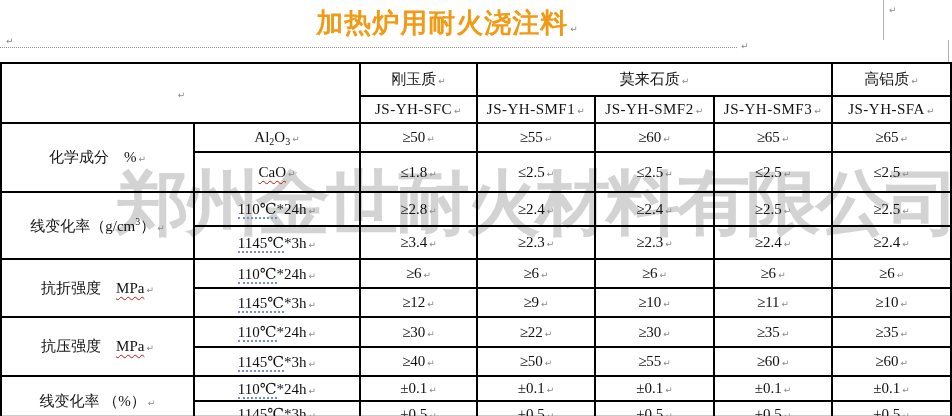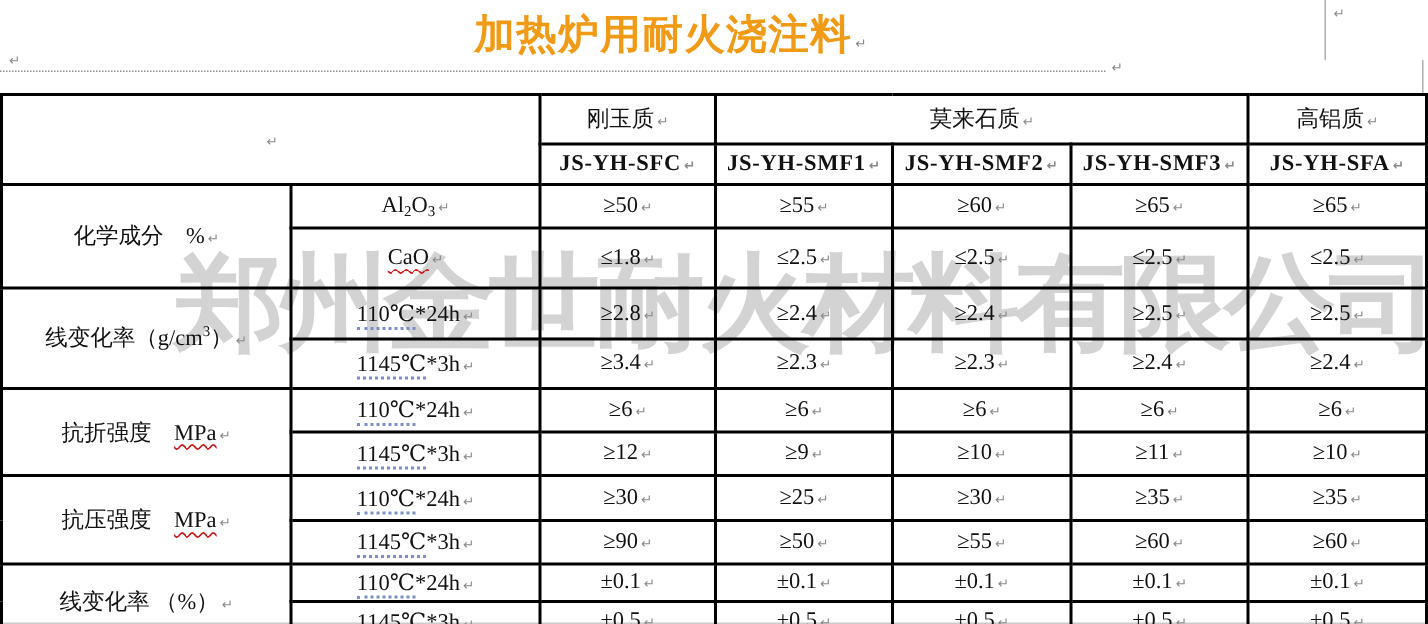--- a/index.html
+++ b/index.html
@@ -47,21 +47,21 @@
     position:absolute;top:62px;left:0;width:950px;z-index:2;
     border-collapse:collapse;table-layout:fixed;background:transparent;
   }
   table.spec td{
     border:2px solid #000000;
     text-align:center;vertical-align:middle;
     font-size:15px;padding:0 2px;overflow:hidden;
   }
   td.corner{text-align:left;vertical-align:top;padding:2px 5px;}
   td.ghead{font-weight:normal;font-size:16px;}
-  td.pcode{font-weight:bold;font-size:15px;letter-spacing:.5px;}
+  td.pcode{font-weight:normal;font-size:15px;letter-spacing:.5px;}
   td.glabel{font-size:15px;}
   .st-sub{font-size:10px;vertical-align:-3px;}
   .st-sup{font-size:10px;vertical-align:6px;}
   .st-wavy{
     text-decoration:underline wavy #cc1111;
     text-decoration-thickness:1px;text-underline-offset:3px;
   }
   .st-dot{border-bottom:2px dotted #7a8fc7;padding-bottom:0px;}
 </style>
 </head>
@@ -153,28 +153,28 @@
         <td class="val"><span>≥12</span><span class="ret">↵</span></td>
         <td class="val"><span>≥9</span><span class="ret">↵</span></td>
         <td class="val"><span>≥10</span><span class="ret">↵</span></td>
         <td class="val"><span>≥11</span><span class="ret">↵</span></td>
         <td class="val"><span>≥10</span><span class="ret">↵</span></td>
       </tr>
       <tr style="height: 30px;">
         <td rowspan="2" class="glabel"><span>抗压强度　</span><span class="st-wavy">MPa</span><span class="ret">↵</span></td>
         <td class="cond"><span class="st-dot">110℃</span><span>*24h</span><span class="ret">↵</span></td>
         <td class="val"><span>≥30</span><span class="ret">↵</span></td>
-        <td class="val"><span>≥25</span><span class="ret">↵</span></td>
+        <td class="val"><span>≥22</span><span class="ret">↵</span></td>
         <td class="val"><span>≥30</span><span class="ret">↵</span></td>
         <td class="val"><span>≥35</span><span class="ret">↵</span></td>
         <td class="val"><span>≥35</span><span class="ret">↵</span></td>
       </tr>
       <tr style="height: 29px;">
         <td class="cond"><span class="st-dot">1145℃</span><span>*3h</span><span class="ret">↵</span></td>
-        <td class="val"><span>≥90</span><span class="ret">↵</span></td>
+        <td class="val"><span>≥40</span><span class="ret">↵</span></td>
         <td class="val"><span>≥50</span><span class="ret">↵</span></td>
         <td class="val"><span>≥55</span><span class="ret">↵</span></td>
         <td class="val"><span>≥60</span><span class="ret">↵</span></td>
         <td class="val"><span>≥60</span><span class="ret">↵</span></td>
       </tr>
       <tr style="height: 25px; margin-left: 48px;">
         <td rowspan="2" class="glabel"><span>线变化率 （%）</span><span class="ret">↵</span></td>
         <td class="cond"><span class="st-dot">110℃</span><span>*24h</span><span class="ret">↵</span></td>
         <td class="val"><span>±0.1</span><span class="ret">↵</span></td>
         <td class="val"><span>±0.1</span><span class="ret">↵</span></td>

